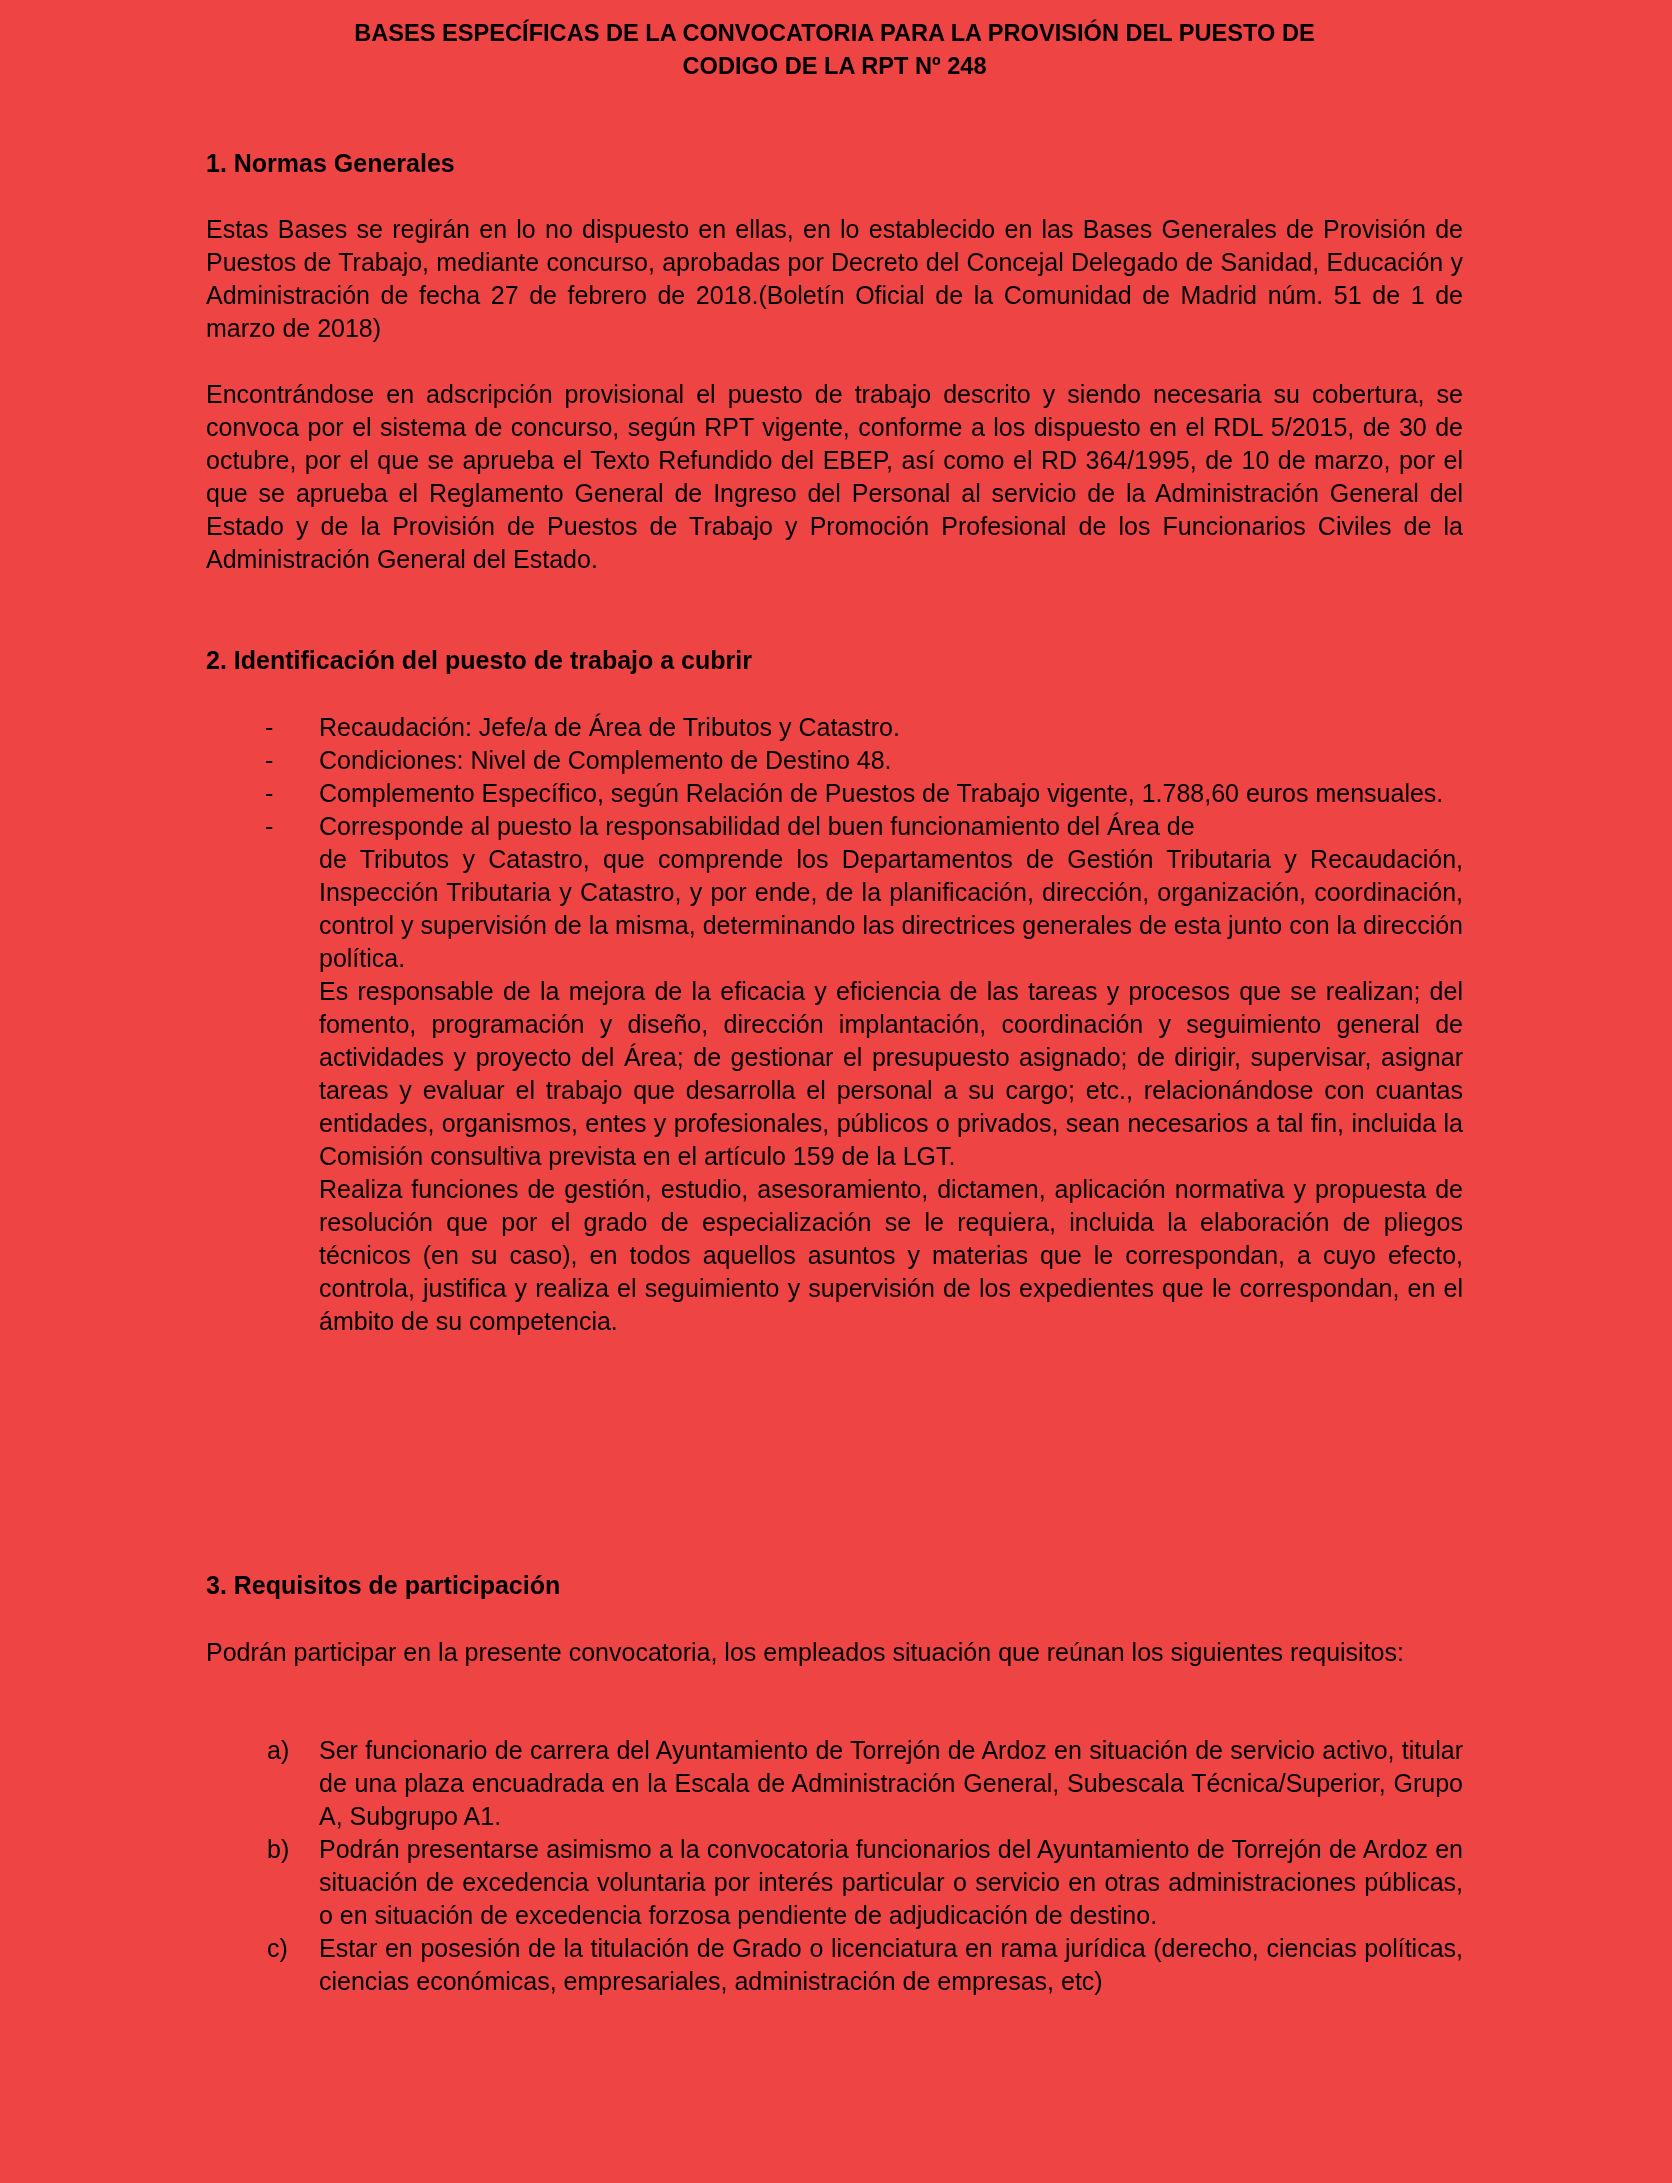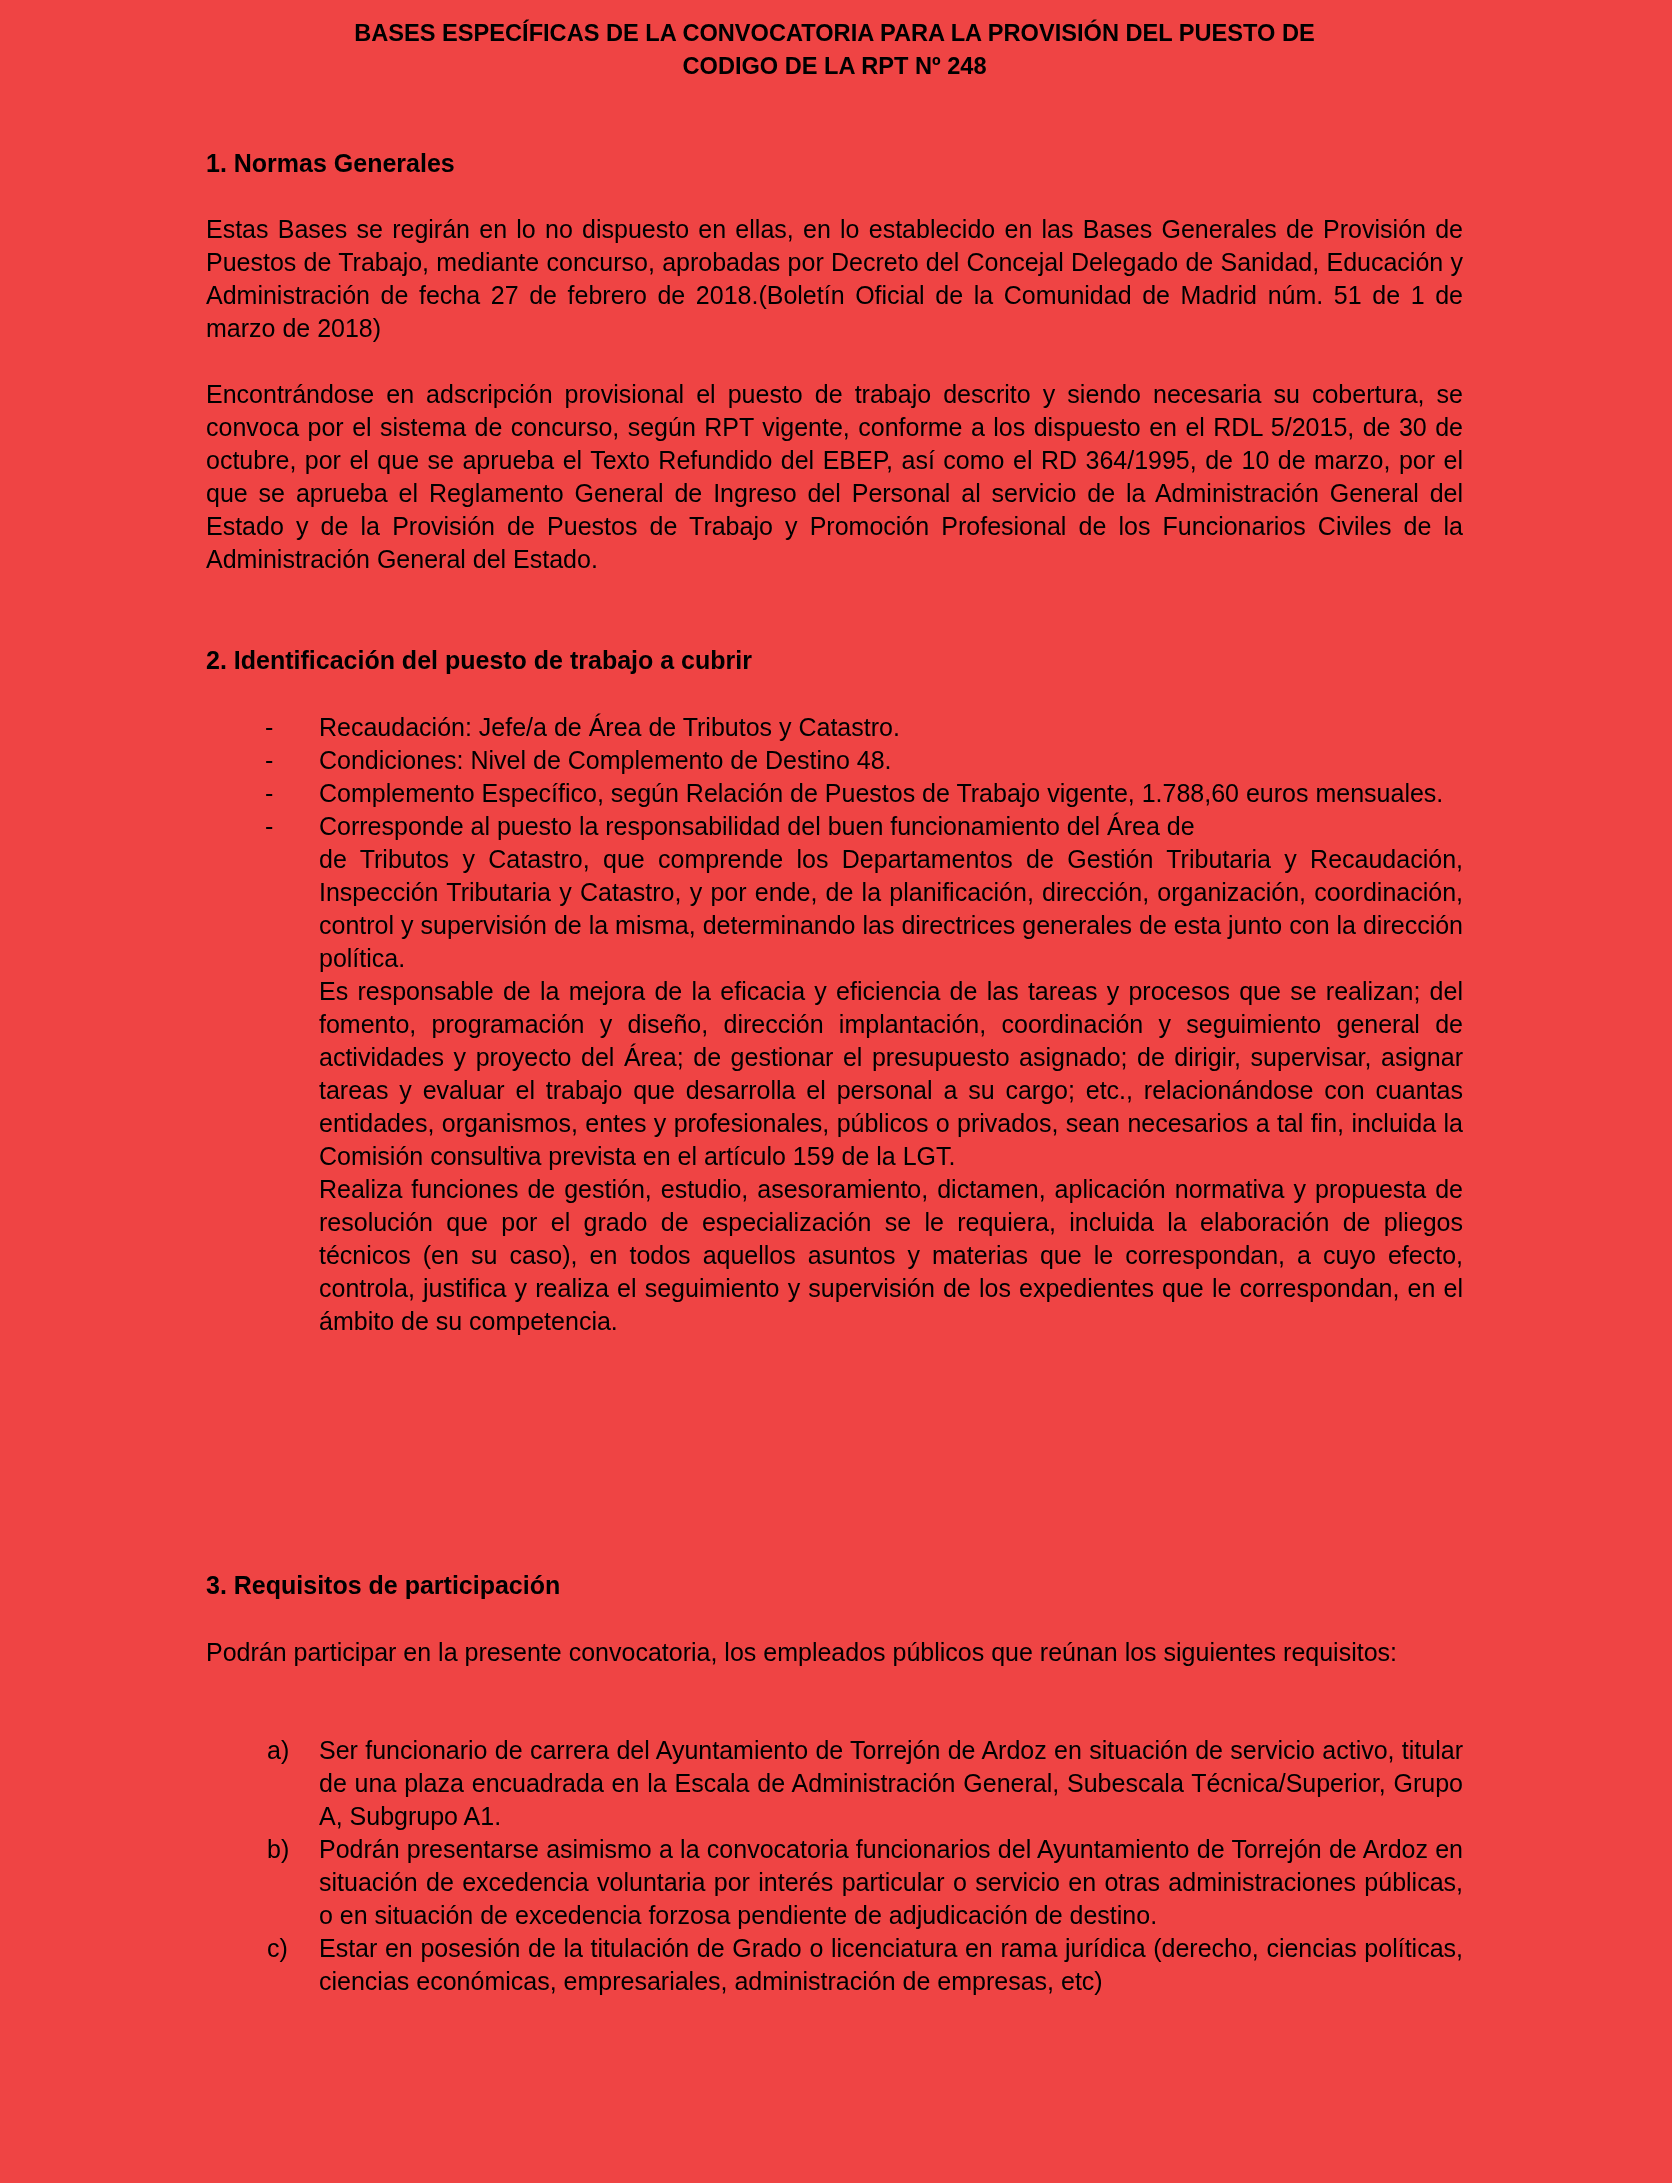--- a/index.html
+++ b/index.html
@@ -54,21 +54,21 @@
       <span class="txt">Corresponde al puesto la responsabilidad del buen funcionamiento del Área de</span>
     </div>
     <div class="cont" style="text-align-last:left;">de Tributos y Catastro, que comprende  los Departamentos de Gestión Tributaria y Recaudación, Inspección Tributaria y Catastro, y por ende, de la planificación, dirección, organización, coordinación, control y supervisión de la misma, determinando las directrices generales de esta junto con la dirección política.</div>
     <div class="cont" style="text-align-last:left;">Es responsable de la mejora de la eficacia y eficiencia de las tareas y procesos que se realizan; del fomento, programación y diseño, dirección implantación, coordinación y seguimiento general de actividades y proyecto del Área; de gestionar el presupuesto asignado; de dirigir, supervisar, asignar tareas y evaluar el trabajo que desarrolla el personal a su cargo; etc., relacionándose con cuantas entidades, organismos, entes y profesionales, públicos o privados, sean necesarios a tal fin, incluida la Comisión consultiva prevista en el artículo 159 de la LGT.</div>
     <div class="cont" style="text-align-last:left;">Realiza funciones de gestión, estudio, asesoramiento, dictamen, aplicación normativa y propuesta de resolución que por el grado de especialización se le requiera, incluida la elaboración de pliegos técnicos (en su caso), en todos aquellos asuntos y materias que le correspondan, a cuyo efecto, controla, justifica y realiza el seguimiento y supervisión de los expedientes que le correspondan, en el ámbito de su competencia.</div>
     <div class="blank"></div>
   </div>
 
   <div class="h" style="top:1569px;">3. Requisitos de participación</div>
 
-  <div class="p last-left" style="top:1636px;">Podrán participar en la presente convocatoria, los empleados públicos que reúnan los siguientes requisitos:</div>
+  <div class="p last-left" style="top:1636px;">Podrán participar en la presente convocatoria, los empleados situación que reúnan los siguientes requisitos:</div>
 
   <div class="list" style="top:1734px;">
     <div class="li letter" style="text-align-last:left;">
       <span class="marker">a)</span>
       <span class="txt">Ser funcionario de carrera del Ayuntamiento de Torrejón de Ardoz en situación de servicio activo, titular de una plaza encuadrada en la Escala de Administración General, Subescala Técnica/Superior, Grupo A, Subgrupo A1.</span>
     </div>
     <div class="li letter" style="text-align-last:left;">
       <span class="marker">b)</span>
       <span class="txt">Podrán presentarse asimismo a la convocatoria funcionarios del Ayuntamiento de Torrejón de Ardoz en situación de excedencia voluntaria por interés particular o servicio en otras administraciones públicas, o en situación de excedencia forzosa pendiente de adjudicación de destino.</span>
     </div>

